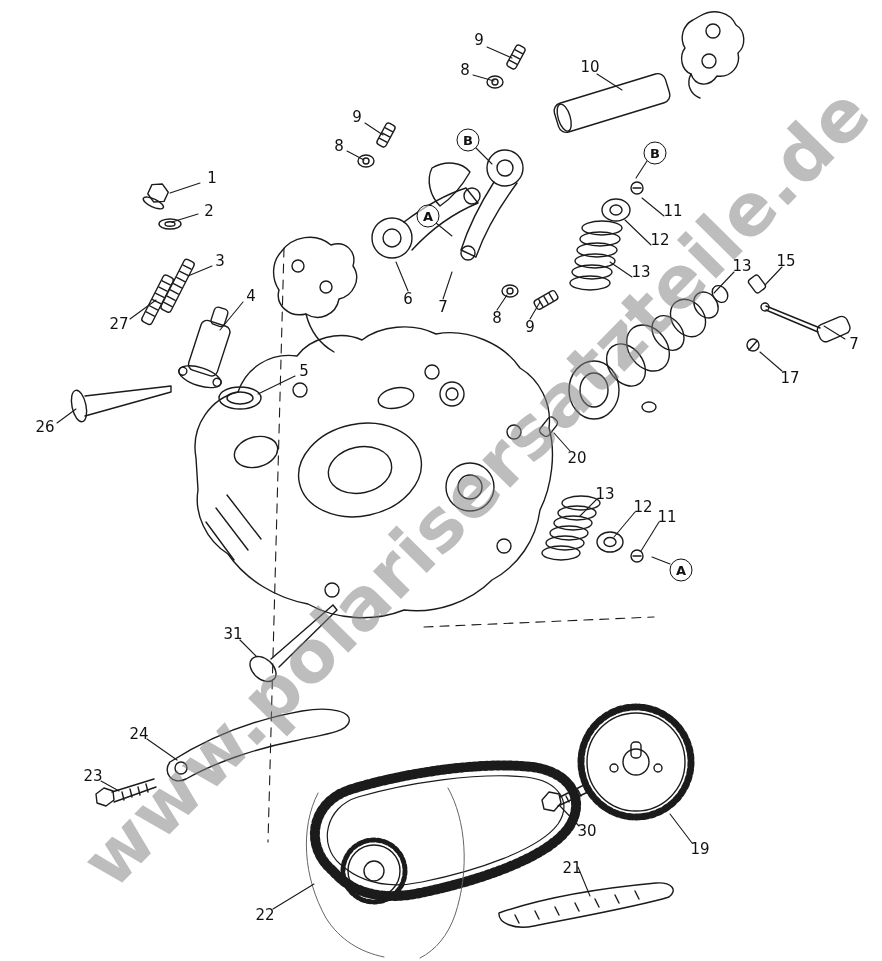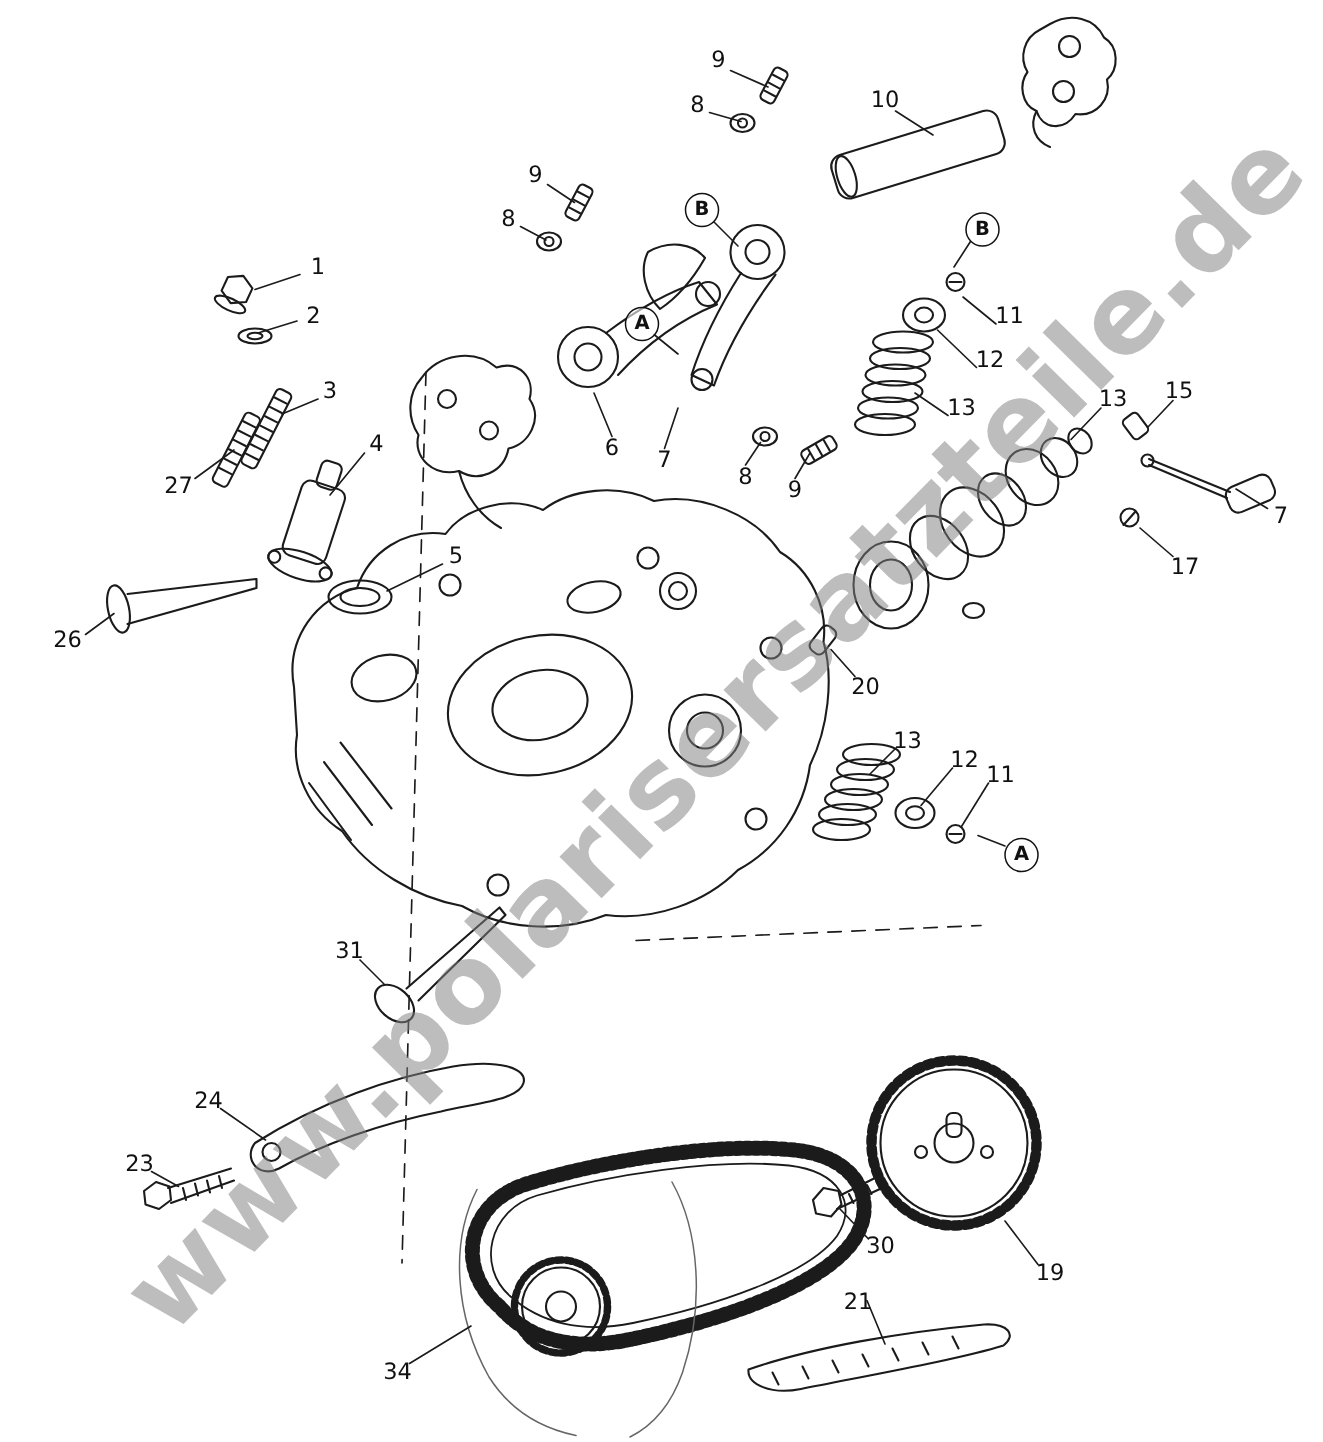--- a/index.html
+++ b/index.html
@@ -370,21 +370,21 @@
   <div class="callout" style="left:45px;top:427px">26</div>
   <div class="callout" style="left:577px;top:458px">20</div>
   <div class="callout" style="left:605px;top:494px">13</div>
   <div class="callout" style="left:643px;top:507px">12</div>
   <div class="callout" style="left:667px;top:517px">11</div>
   <div class="callout" style="left:233px;top:634px">31</div>
   <div class="callout" style="left:139px;top:734px">24</div>
   <div class="callout" style="left:93px;top:776px">23</div>
   <div class="callout" style="left:587px;top:831px">30</div>
   <div class="callout" style="left:700px;top:849px">19</div>
-  <div class="callout" style="left:265px;top:915px">34</div>
+  <div class="callout" style="left:265px;top:915px">22</div>
   <div class="callout" style="left:572px;top:868px">21</div>
 
   <div class="circle-label" style="left:468px;top:140px">B</div>
   <div class="circle-label" style="left:655px;top:153px">B</div>
   <div class="circle-label" style="left:428px;top:216px">A</div>
   <div class="circle-label" style="left:681px;top:570px">A</div>
 
 </div>
 
 </body></html>

